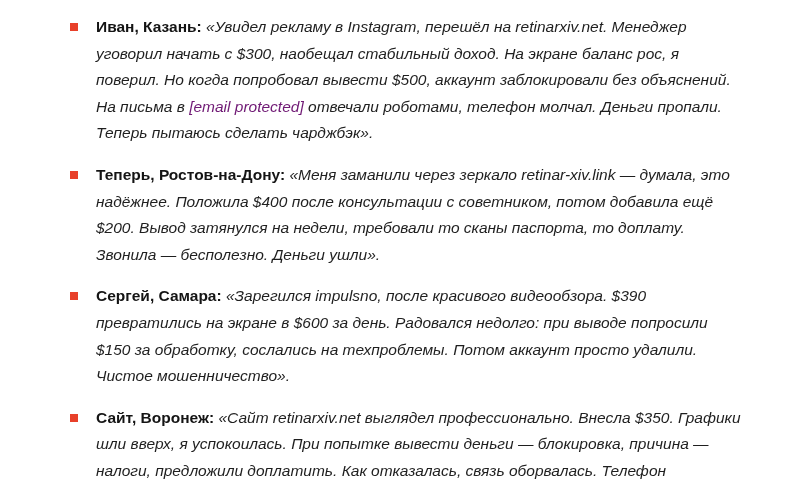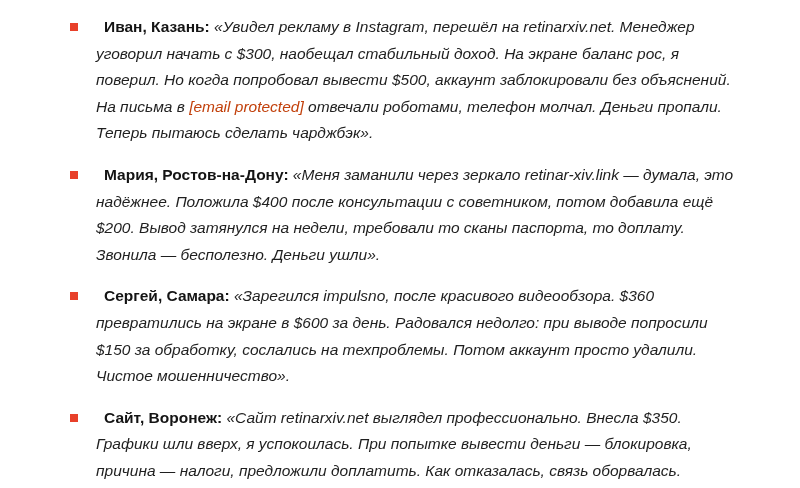--- a/index.html
+++ b/index.html
@@ -43,54 +43,53 @@
     width: 8px;
     height: 8px;
     background: #e8402a;
     display: block;
   }
 
   .speaker-name {
     font-weight: bold;
     font-style: normal;
     color: #141414;
-    margin-left: 8px;
   }
 
   .quote-body {
     font-style: italic;
     color: #1f1f1f;
   }
 
   .quote-body .masked-email {
-    color: #c2410c;
+    color: #701a75;
     font-style: italic;
   }
 </style>
 </head>
 <body>
 
 <ul class="testimonial-list">
 
   <li class="testimonial-item">
     <span class="bullet-marker"></span>
     <span class="speaker-name">Иван, Казань:</span>
     <span class="quote-body"><span>«Увидел рекламу в Instagram, перешёл на retinarxiv.net. Менеджер уговорил начать с $300, наобещал стабильный доход. На экране баланс рос, я поверил. Но когда попробовал вывести $500, аккаунт заблокировали без объяснений. На письма в </span><span class="masked-email">[email protected]</span><span> отвечали роботами, телефон молчал. Деньги пропали. Теперь пытаюсь сделать чарджбэк».</span></span>
   </li>
 
   <li class="testimonial-item">
     <span class="bullet-marker"></span>
-    <span class="speaker-name">Мария, Ростов-на-Дону:</span>
+    <span class="speaker-name">Теперь, Ростов-на-Дону:</span>
     <span class="quote-body">«Меня заманили через зеркало retinar-xiv.link — думала, это надёжнее. Положила $400 после консультации с советником, потом добавила ещё $200. Вывод затянулся на недели, требовали то сканы паспорта, то доплату. Звонила — бесполезно. Деньги ушли».</span>
   </li>
 
   <li class="testimonial-item">
     <span class="bullet-marker"></span>
     <span class="speaker-name">Сергей, Самара:</span>
-    <span class="quote-body">«Зарегился impulsno, после красивого видеообзора. $360 превратились на экране в $600 за день. Радовался недолго: при выводе попросили $150 за обработку, сослались на техпроблемы. Потом аккаунт просто удалили. Чистое мошенничество».</span>
+    <span class="quote-body">«Зарегился impulsno, после красивого видеообзора. $390 превратились на экране в $600 за день. Радовался недолго: при выводе попросили $150 за обработку, сослались на техпроблемы. Потом аккаунт просто удалили. Чистое мошенничество».</span>
   </li>
 
   <li class="testimonial-item">
     <span class="bullet-marker"></span>
     <span class="speaker-name">Сайт, Воронеж:</span>
     <span class="quote-body">«Сайт retinarxiv.net выглядел профессионально. Внесла $350. Графики шли вверх, я успокоилась. При попытке вывести деньги — блокировка, причина — налоги, предложили доплатить. Как отказалась, связь оборвалась. Телефон работает только для входящих продаж. Собираю документы в банк».</span>
   </li>
 
 </ul>
 

